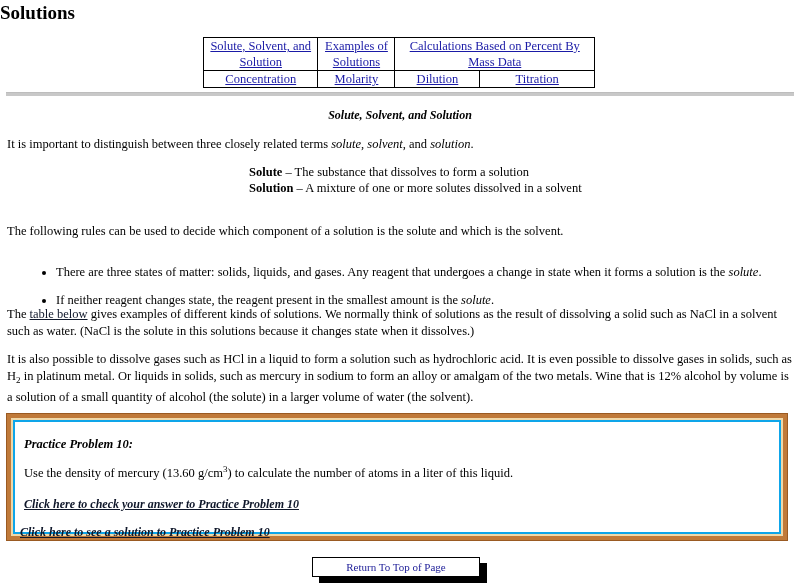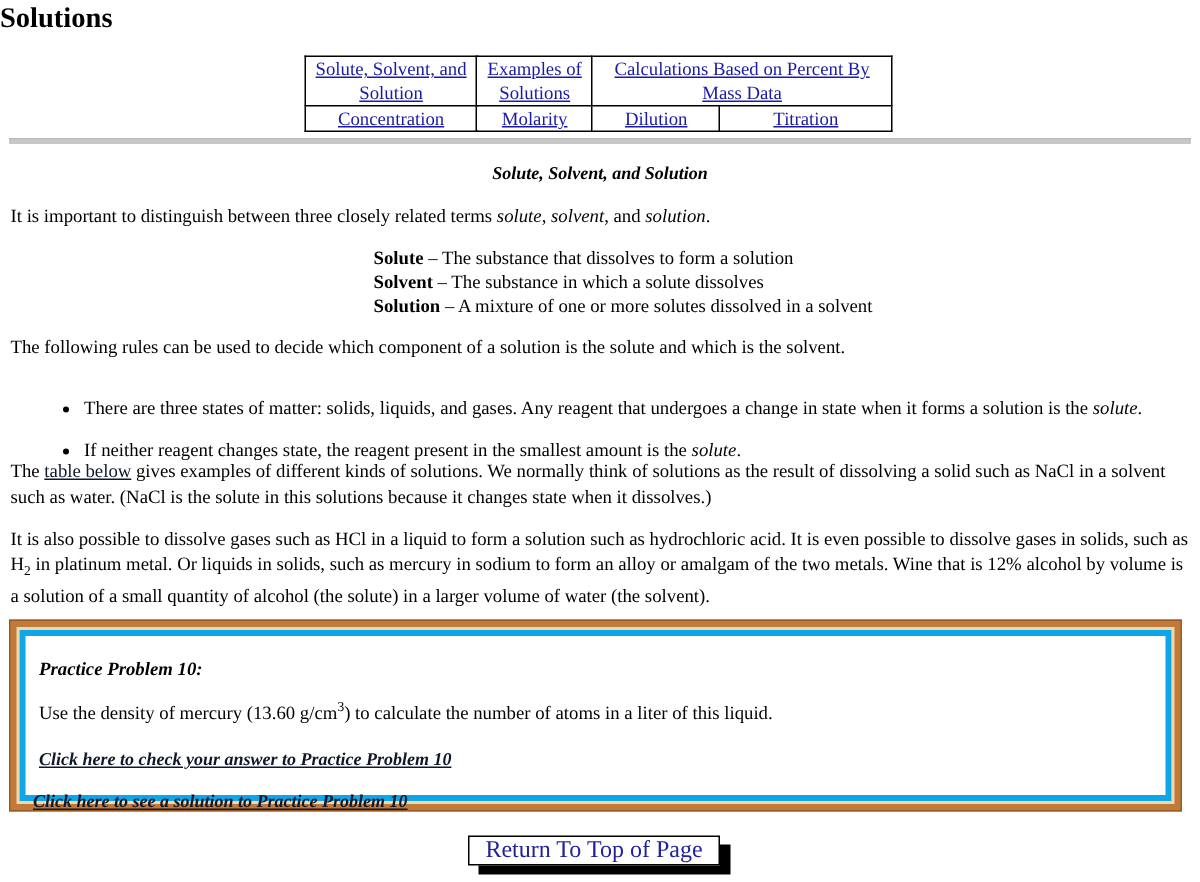--- a/index.html
+++ b/index.html
@@ -40,33 +40,33 @@
     position: absolute; left: 6px; top: 413px; width: 782px; height: 128px;
     background: #c07a3a; padding: 0; box-sizing: border-box;
     border: 1px solid #9a5a22;
   }
   .problem-mid {
     position: absolute; left: 4px; top: 4px; right: 4px; bottom: 4px;
     background: #f0d8a8;
   }
   .problem-inner {
     position: absolute; left: 2px; top: 2px; right: 2px; bottom: 2px;
-    background: #ffffff; border: 4px solid #0ea5e9;
+    background: #ffffff; border: 2px solid #0ea5e9;
   }
   .pp-title { position: absolute; left: 9px; top: 15px; font-weight: bold; font-style: italic; font-size: 12.5px; }
   .pp-text { position: absolute; left: 9px; top: 44px; font-size: 12.5px; white-space: nowrap; }
   .pp-link1 { position: absolute; left: 9px; top: 75px; font-weight: bold; font-style: italic; font-size: 12px; }
   .pp-link2 { position: absolute; left: 5px; top: 103px; font-weight: bold; font-style: italic; font-size: 12px; }
   .top-btn-shadow {
     position: absolute; left: 319px; top: 563px; width: 168px; height: 20px; background: #000;
   }
   .top-btn {
     position: absolute; left: 312px; top: 557px; width: 168px; height: 20px;
     background: #fff; border: 1px solid #000; box-sizing: border-box;
-    text-align: center; line-height: 18px; font-size: 16px; color: #22229a; cursor: pointer;
+    text-align: center; line-height: 18px; font-size: 11px; color: #22229a; cursor: pointer;
   }
 </style>
 </head>
 <body>
 
 <div class="title">Solutions</div>
 
 <table class="nav">
   <tbody>
       <tr>
@@ -84,21 +84,20 @@
   </table>
 
 <hr class="rule">
 
 <div class="section-heading">Solute, Solvent, and Solution</div>
 
 <div class="p" style="top:136px"><span>It is important to distinguish between three closely related terms </span><i>solute</i><span>, </span><i>solvent</i><span>, and </span><i>solution</i><span>.</span></div>
 
 <div class="defs">
   <div><b>Solute</b><span> – The substance that dissolves to form a solution</span></div>
-  <div><b>Solvent</b><span> – The substance in which a solute dissolves</span></div>
   <div><b>Solution</b><span> – A mixture of one or more solutes dissolved in a solvent</span></div>
 </div>
 
 <div class="p" style="top:223px">The following rules can be used to decide which component of a solution is the solute and which is the solvent.</div>
 
 <ul class="rules">
   <li><span>There are three states of matter: solids, liquids, and gases. Any reagent that undergoes a change in state when it forms a solution is the </span><i>solute</i><span>.</span></li>
   <li><span>If neither reagent changes state, the reagent present in the smallest amount is the </span><i>solute</i><span>.</span></li>
 </ul>
 

